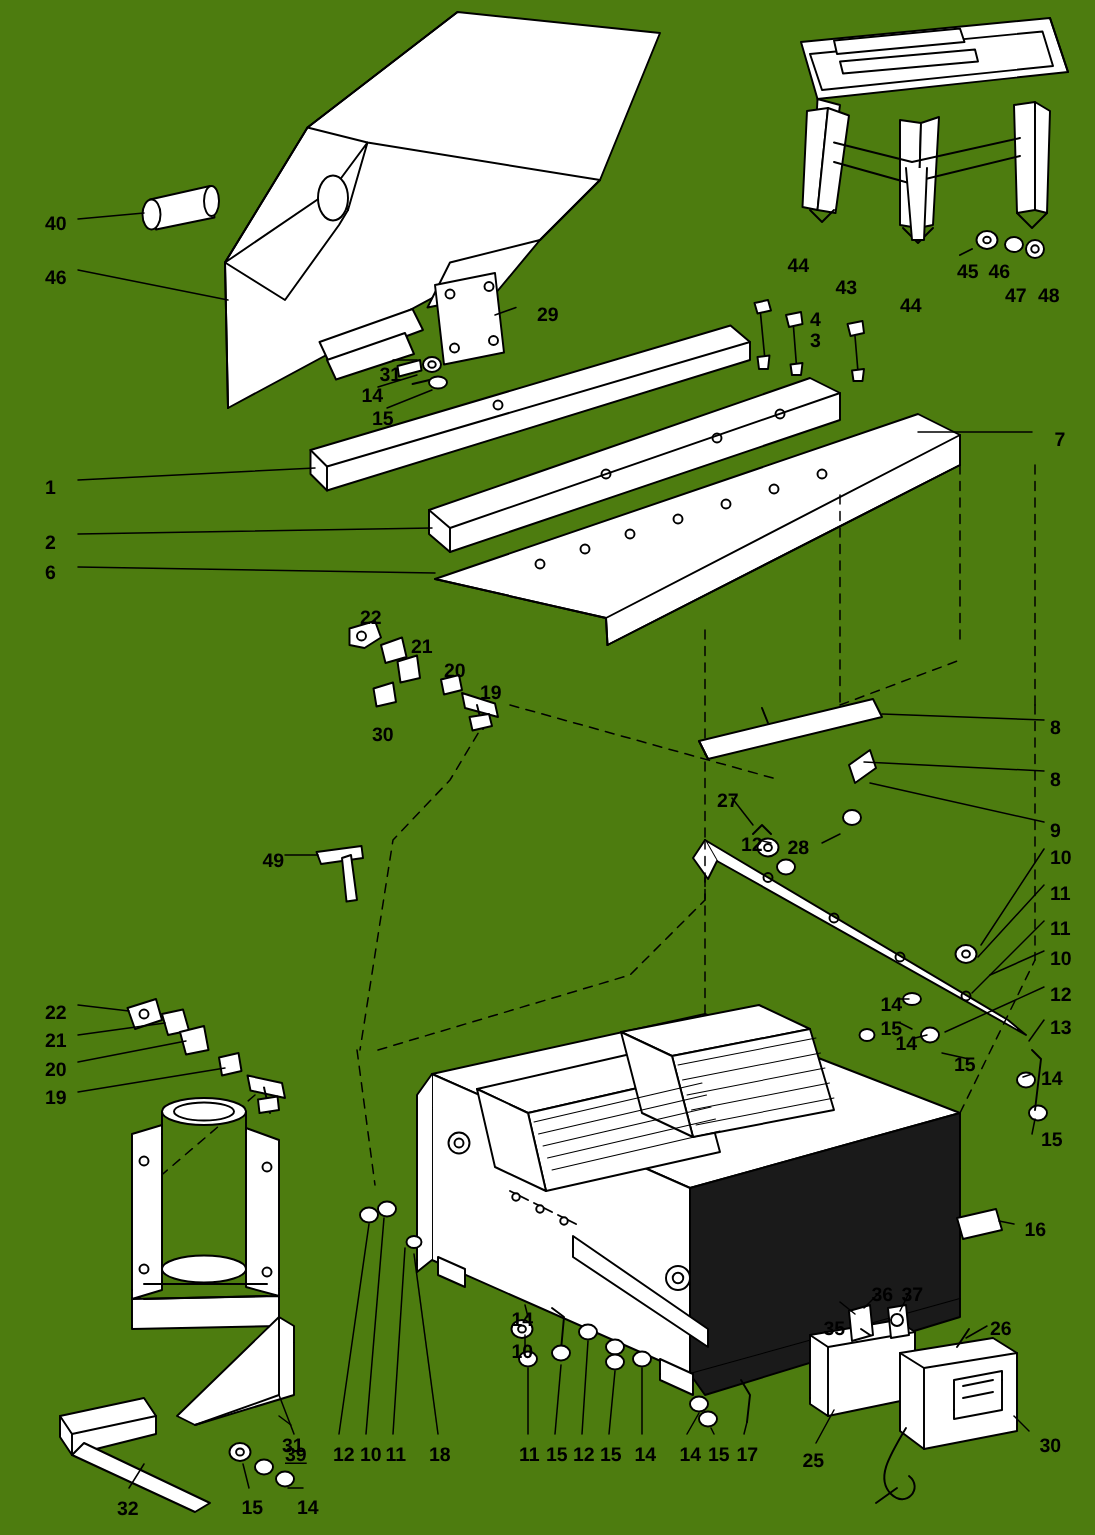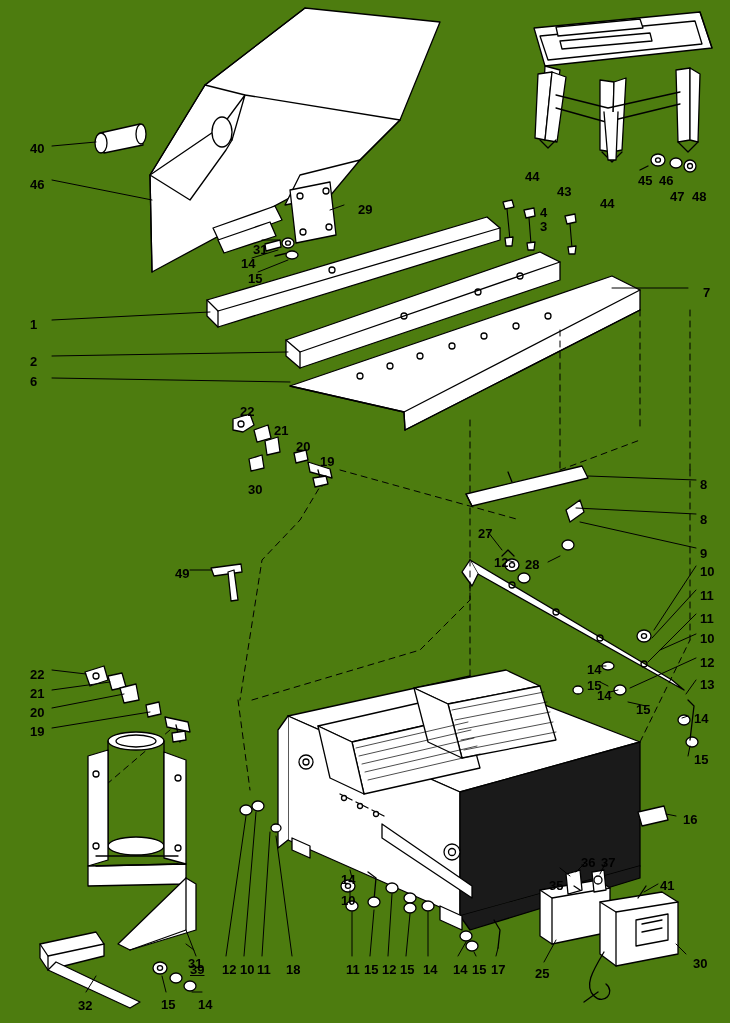--- a/index.html
+++ b/index.html
@@ -446,21 +446,21 @@
       <div class="callout" style="left: 694px; top: 753px;">15</div>
       <div class="callout" style="left: 175px; top: 567px;">49</div>
       <div class="callout" style="left: 30px; top: 668px;">22</div>
       <div class="callout" style="left: 30px; top: 687px;">21</div>
       <div class="callout" style="left: 30px; top: 706px;">20</div>
       <div class="callout" style="left: 30px; top: 725px;">19</div>
       <div class="callout" style="left: 683px; top: 813px;">16</div>
       <div class="callout" style="left: 549px; top: 866px; margin-top: 13px;">35</div>
       <div class="callout" style="left: 581px; top: 856px;">36</div>
       <div class="callout" style="left: 601px; top: 856px;">37</div>
-      <div class="callout" style="left: 660px; top: 879px;">41</div>
+      <div class="callout" style="left: 660px; top: 879px;">26</div>
       <div class="callout" style="left: 535px; top: 967px;">25</div>
       <div class="callout" style="left: 693px; top: 957px;">30</div>
       <div class="callout" style="left: 341px; top: 873px;">14</div>
       <div class="callout" style="left: 341px; top: 894px;">10</div>
       <div class="callout" style="left: 346px; top: 963px;">11</div>
       <div class="callout" style="left: 364px; top: 963px;">15</div>
       <div class="callout" style="left: 382px; top: 963px;">12</div>
       <div class="callout" style="left: 400px; top: 963px;">15</div>
       <div class="callout" style="left: 423px; top: 963px;">14</div>
       <div class="callout" style="left: 453px; top: 963px;">14</div>

